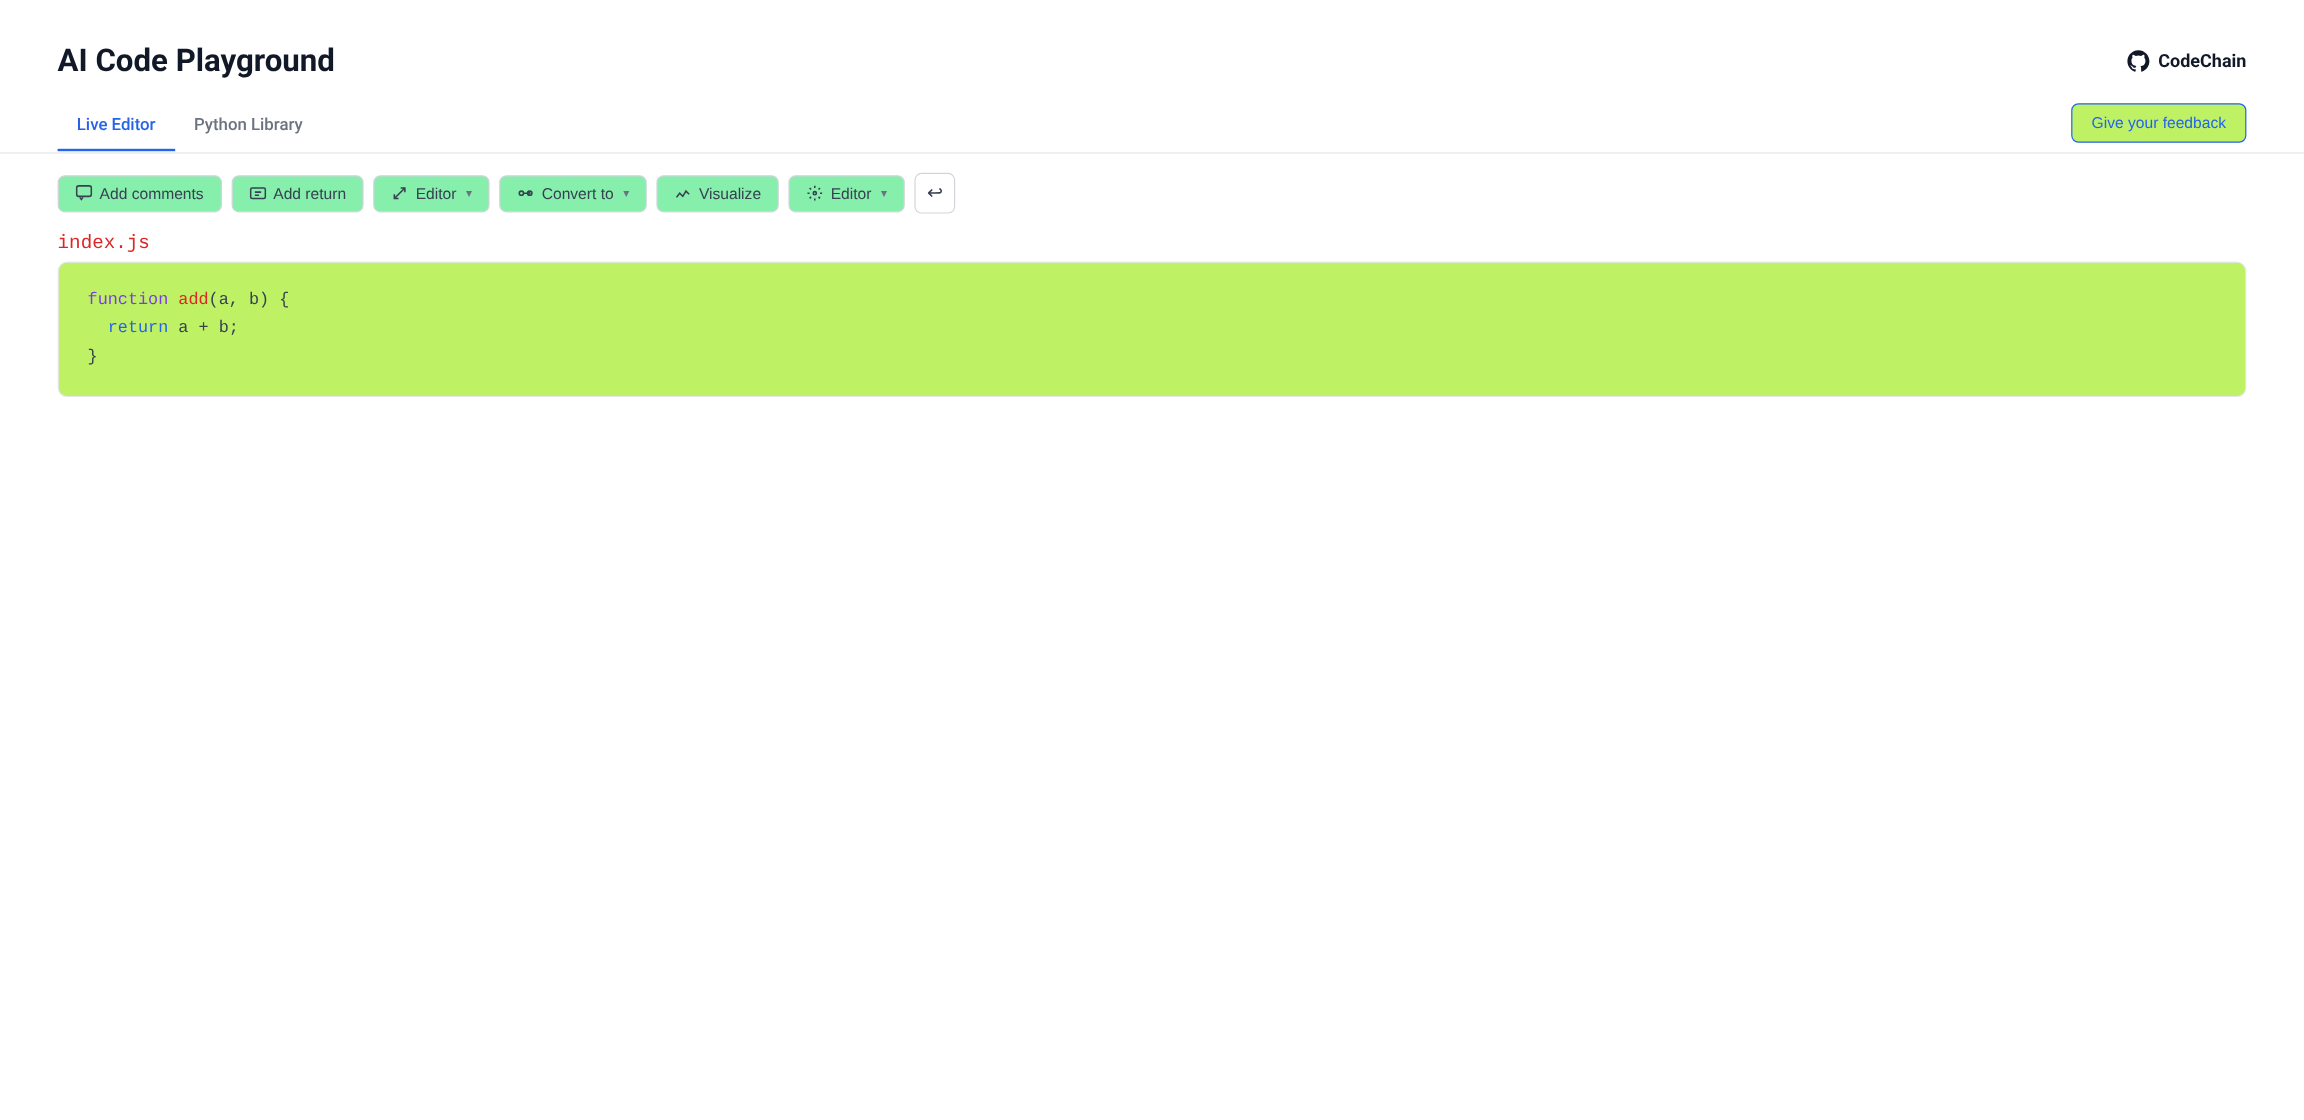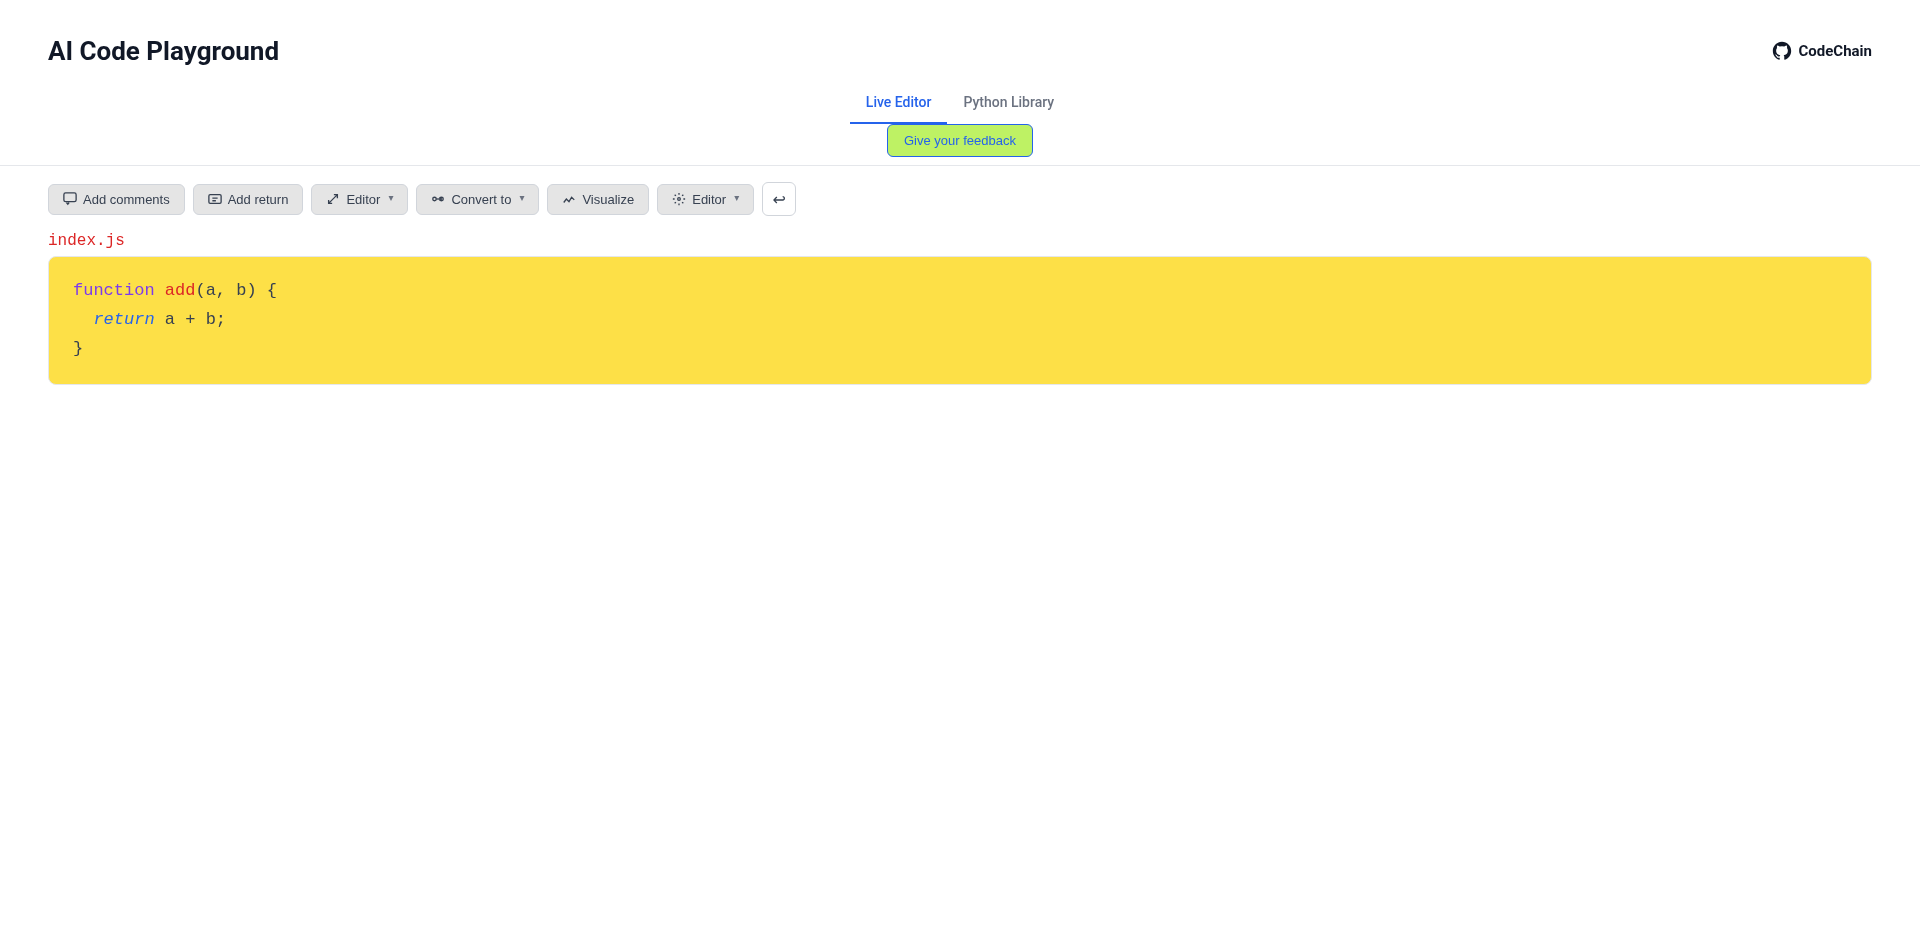--- a/index.html
+++ b/index.html
@@ -44,21 +44,20 @@
       height: 22px;
     }
 
     .tabs-row {
       display: flex;
       align-items: center;
       justify-content: space-between;
       padding: 12px 48px 0 48px;
       border-bottom: 1px solid #e5e7eb;
       margin-top: 8px;
-      flex-direction: column;
     }
 
     .tabs {
       display: flex;
       gap: 0;
     }
 
     .tab {
       padding: 8px 16px 12px 16px;
       font-size: 14px;
@@ -89,25 +88,26 @@
     .toolbar {
       display: flex;
       align-items: center;
       gap: 8px;
       padding: 16px 48px;
       flex-wrap: wrap;
     }
 
     .toolbar-btn {
       display: flex;
+      align-items: center;
       gap: 6px;
       padding: 7px 14px;
       border: 1px solid #d1d5db;
       border-radius: 6px;
-      background: #e5e5e5;
+      background: #86efac;
       font-size: 13px;
       font-weight: 500;
       color: #374151;
       cursor: pointer;
       white-space: nowrap;
     }
 
     .toolbar-btn .chevron {
       font-size: 10px;
       color: #6b7280;
@@ -139,39 +139,39 @@
     }
 
     .file-label {
       font-size: 16px;
       color: #dc2626;
       margin-bottom: 6px;
       font-family: 'Courier New', Courier, monospace;
     }
 
     .code-editor {
-      background: #fde047;
+      background: #bef264;
       border: 1px solid #e5e7eb;
       border-radius: 8px;
       padding: 20px 24px;
       font-family: 'Courier New', Courier, monospace;
-      font-size: 17px;
+      font-size: 14px;
       line-height: 1.7;
       min-height: 100px;
     }
 
     .code-line {
       display: block;
     }
 
     .kw { color: #7c3aed; }
     .fn { color: #dc2626; }
     .param { color: #374151; }
     .punc { color: #374151; }
-    .kw2 { color: #2563eb; font-style: italic; }
+    .kw2 { color: #2563eb; }
     .var { color: #374151; }
     .op { color: #374151; }
 
     
     .icon-svg {
       width: 14px;
       height: 14px;
       display: inline-block;
       vertical-align: middle;
     }

